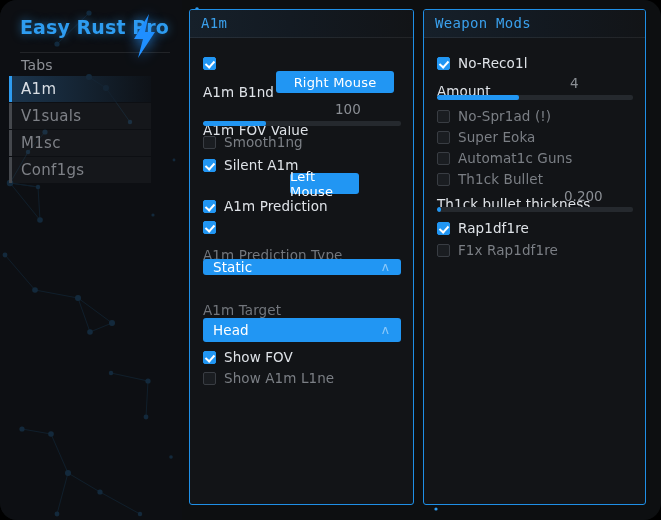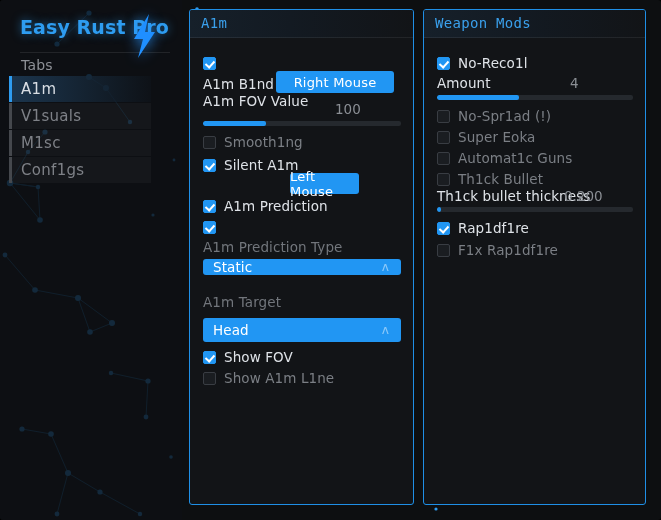--- a/index.html
+++ b/index.html
@@ -4,21 +4,21 @@
 <style>
   html,body{margin:0;padding:0;background:#000;}
   body{
     width:661px;height:520px;overflow:hidden;
     font-family:"DejaVu Sans","Liberation Sans",sans-serif;
     -webkit-font-smoothing:antialiased;
   }
   #app{
     position:relative;width:661px;height:520px;
     background:#0d0f11;
-    border-radius:3px;
+    border-radius:17px;
     overflow:hidden;
     box-sizing:border-box;
   }
   
   #particles{position:absolute;left:0;top:0;width:661px;height:520px;pointer-events:none;z-index:0;}
 
   
   #sidebar{
     position:absolute;left:0;top:0;width:182px;height:520px;
     background:rgba(14,16,19,0.82);
@@ -102,21 +102,21 @@
   .cb.on{background:#2196f3;border:1px solid #2196f3;}
   .cb.off{background:#1a1d21;border:1px solid #393d43;}
   .cb.on::after{
     content:"";position:absolute;left:3px;top:1px;
     width:4px;height:7px;border:solid #fff;
     border-width:0 2px 2px 0;transform:rotate(42deg);
   }
   .cb-label{font-size:13.5px;color:#dfe3e8;white-space:nowrap;letter-spacing:.1px;}
   .cb-label.dim{color:#7b7f85;text-align:right;}
   .lbl{
-    position:absolute;font-size:13.5px;color:#dfe3e8;letter-spacing:.1px;white-space:nowrap;
+    position:absolute;font-size:13.5px;color:#dfe3e8;letter-spacing:.1px;white-space:nowrap;margin-top:8px;
   }
   .lbl.dim{color:#72767c;}
   .val{
     position:absolute;font-size:13.5px;color:#8b8f95;white-space:nowrap;
   }
   .btn-blue{
     position:absolute;background:#2196f3;border:none;border-radius:3px;
     color:#fff;font-size:13px;font-family:inherit;
     display:flex;align-items:center;justify-content:center;
     cursor:pointer;letter-spacing:.2px;
@@ -277,21 +277,21 @@
 
       <div class="row cb-row" style="top:15px">
         <span class="cb on"></span>
       </div>
 
       <div class="lbl" style="left:13px;top:38px">A1m B1nd</div>
       <div class="btn-blue" style="left:86px;top:33px;width:118px;height:22px">
         <span>Right Mouse</span>
       </div>
 
-      <div class="lbl" style="left:13px;top:55px">A1m FOV Value</div>
+      <div class="lbl" style="left:13px;top:76px">A1m FOV Value</div>
       <div class="val" style="left:145px;top:63px">100</div>
       <div class="slider" style="left:13px;top:83px;width:198px">
         <div class="fill" id="fill-fov" style="width:32%"></div>
       </div>
 
       <div class="row cb-row" style="top:94px">
         <span class="cb off"></span>
         <span class="cb-label dim">Smooth1ng</span>
       </div>
 

